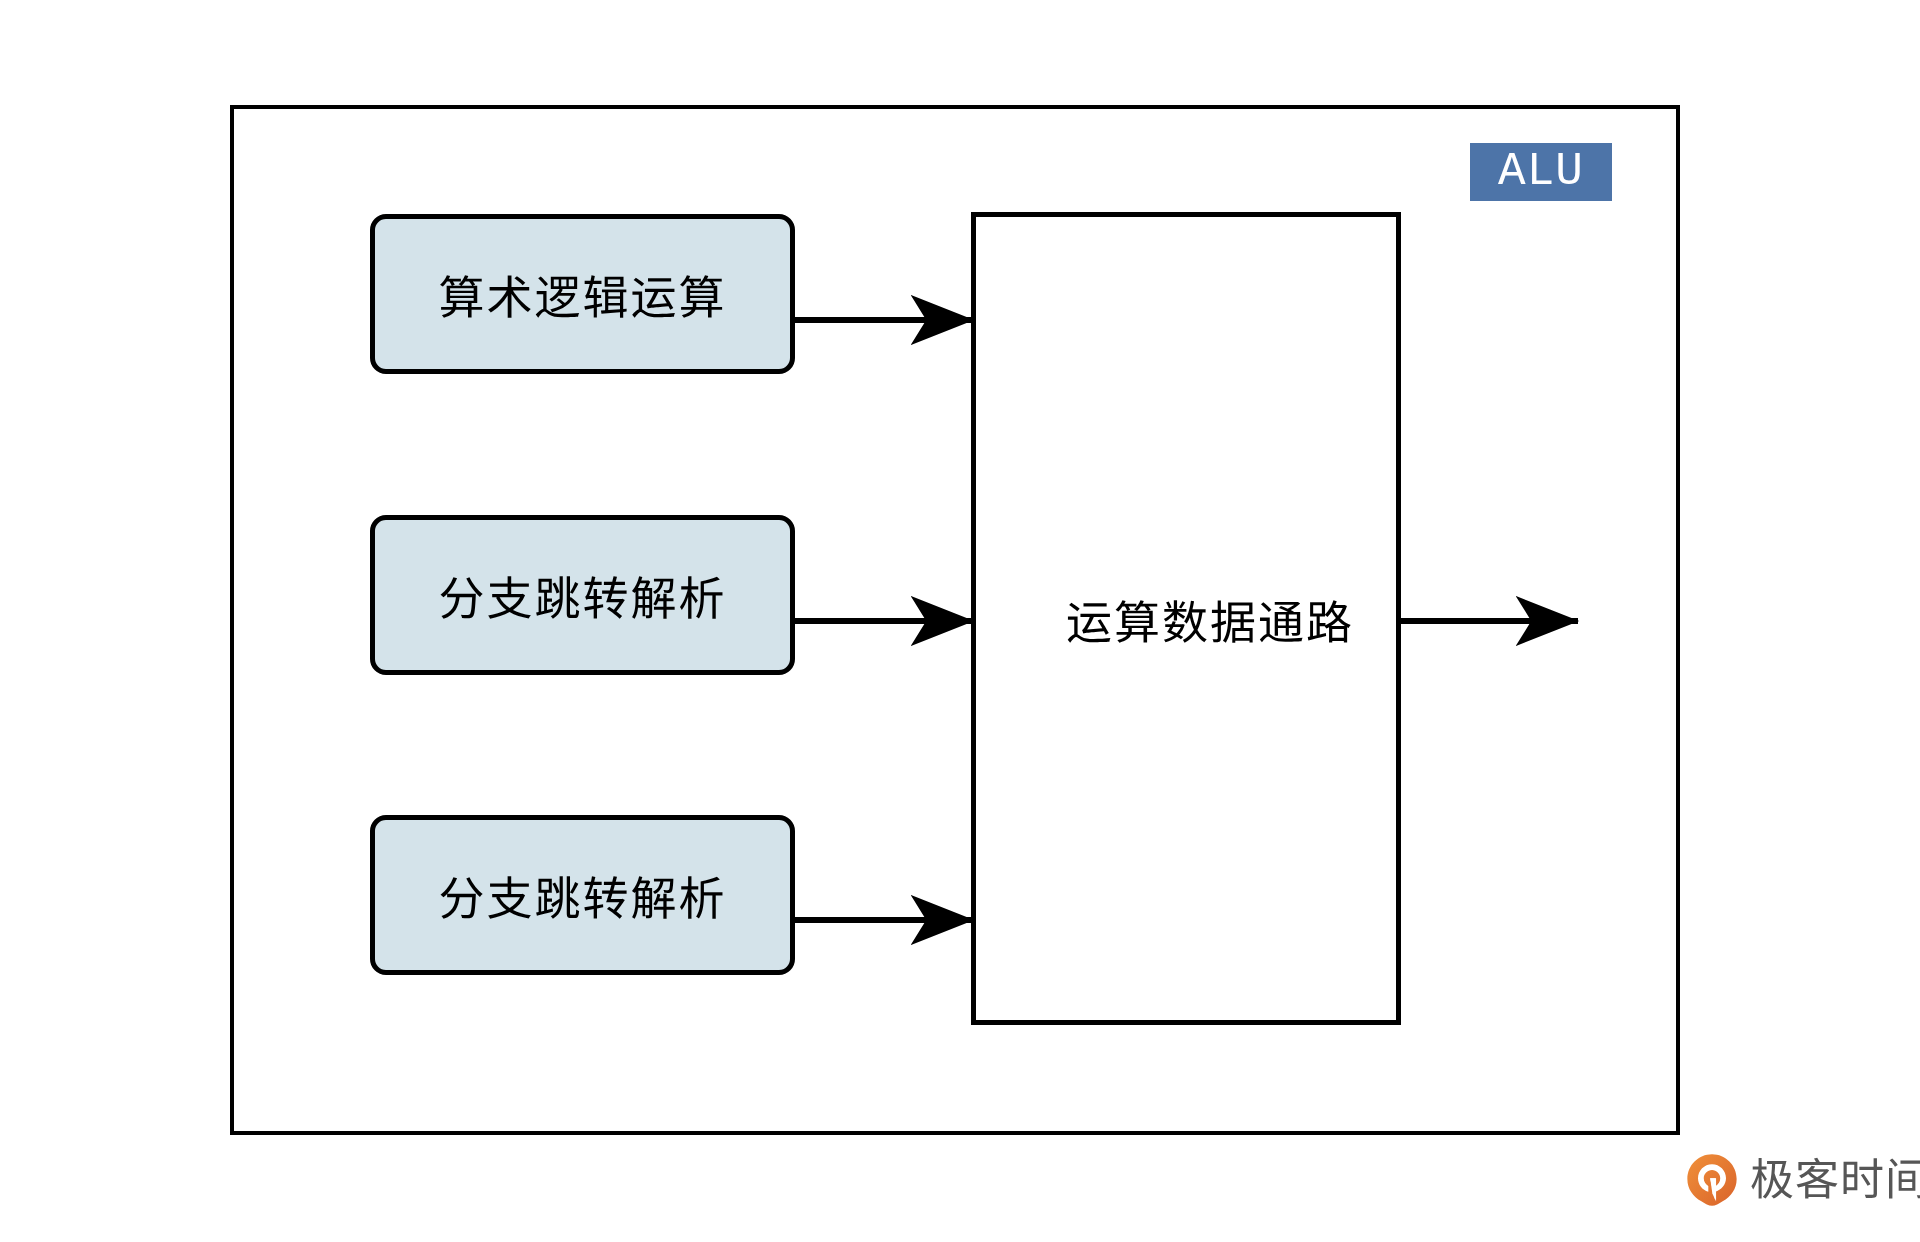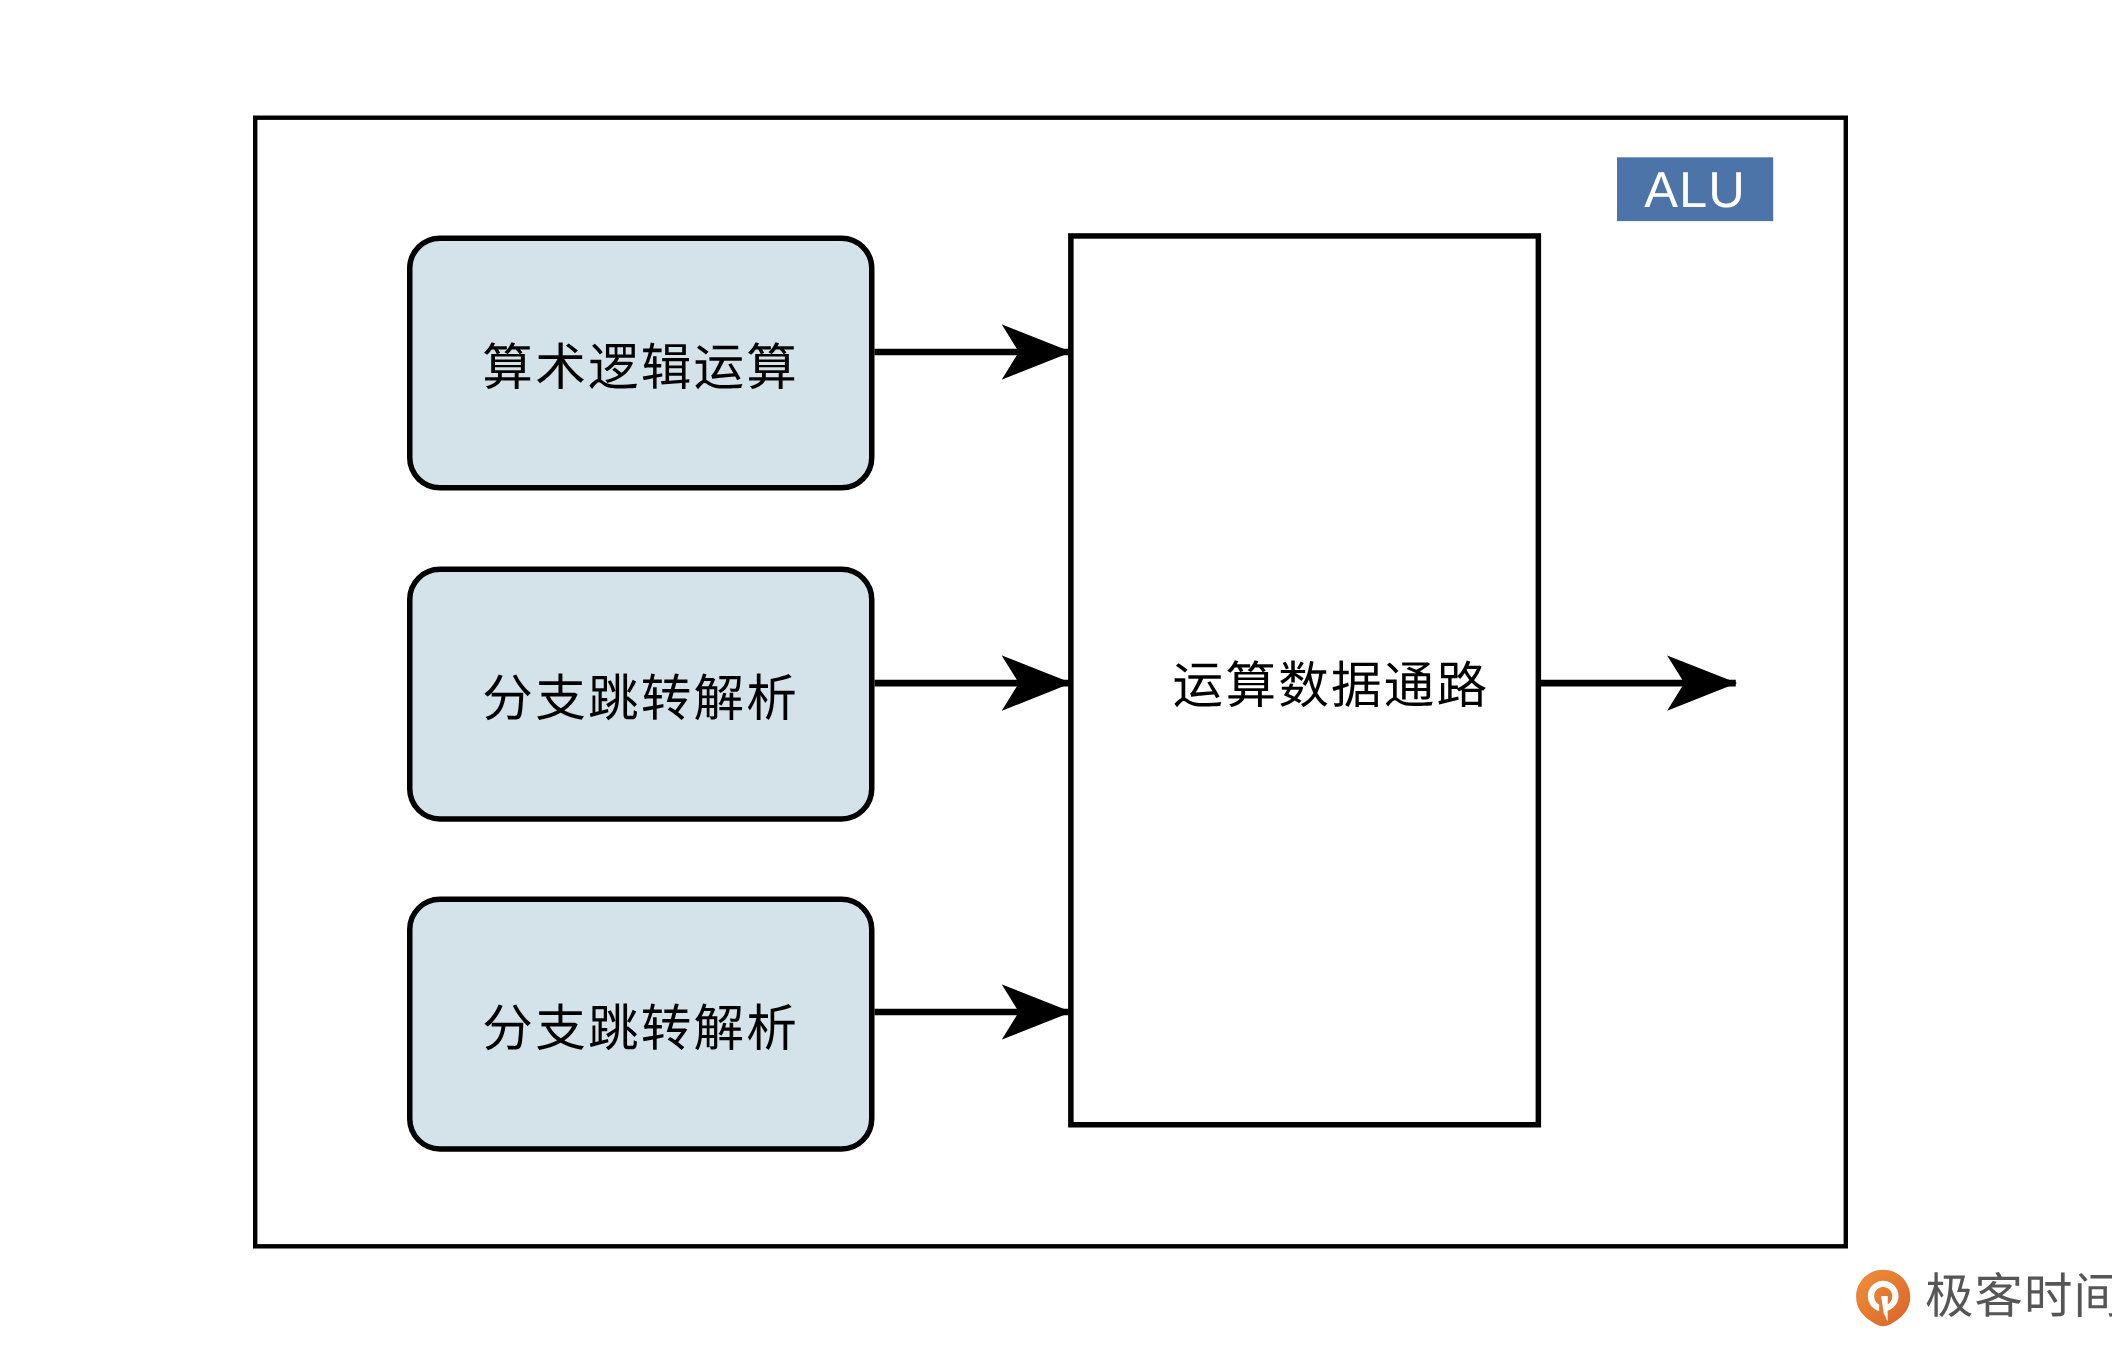--- a/index.html
+++ b/index.html
@@ -39,31 +39,32 @@
     width: 142px;
     height: 58px;
     background: #4d74a8;
     color: #ffffff;
     display: flex;
     align-items: center;
     justify-content: center;
     font-size: 46px;
     letter-spacing: 1px;
     line-height: 1;
+    font-family: Liberation Mono, monospace;
   }
 
   
   .func-box {
     position: absolute;
     left: 370px;
     width: 425px;
-    height: 232px;
+    height: 160px;
     background: #d4e3ea;
     border: 5px solid #000000;
-    border-radius: 30px;
+    border-radius: 16px;
     box-sizing: border-box;
     display: flex;
     align-items: center;
     justify-content: center;
   }
   .func-box .label {
     font-size: 46px;
     color: #000000;
     letter-spacing: 2px;
     white-space: nowrap;

